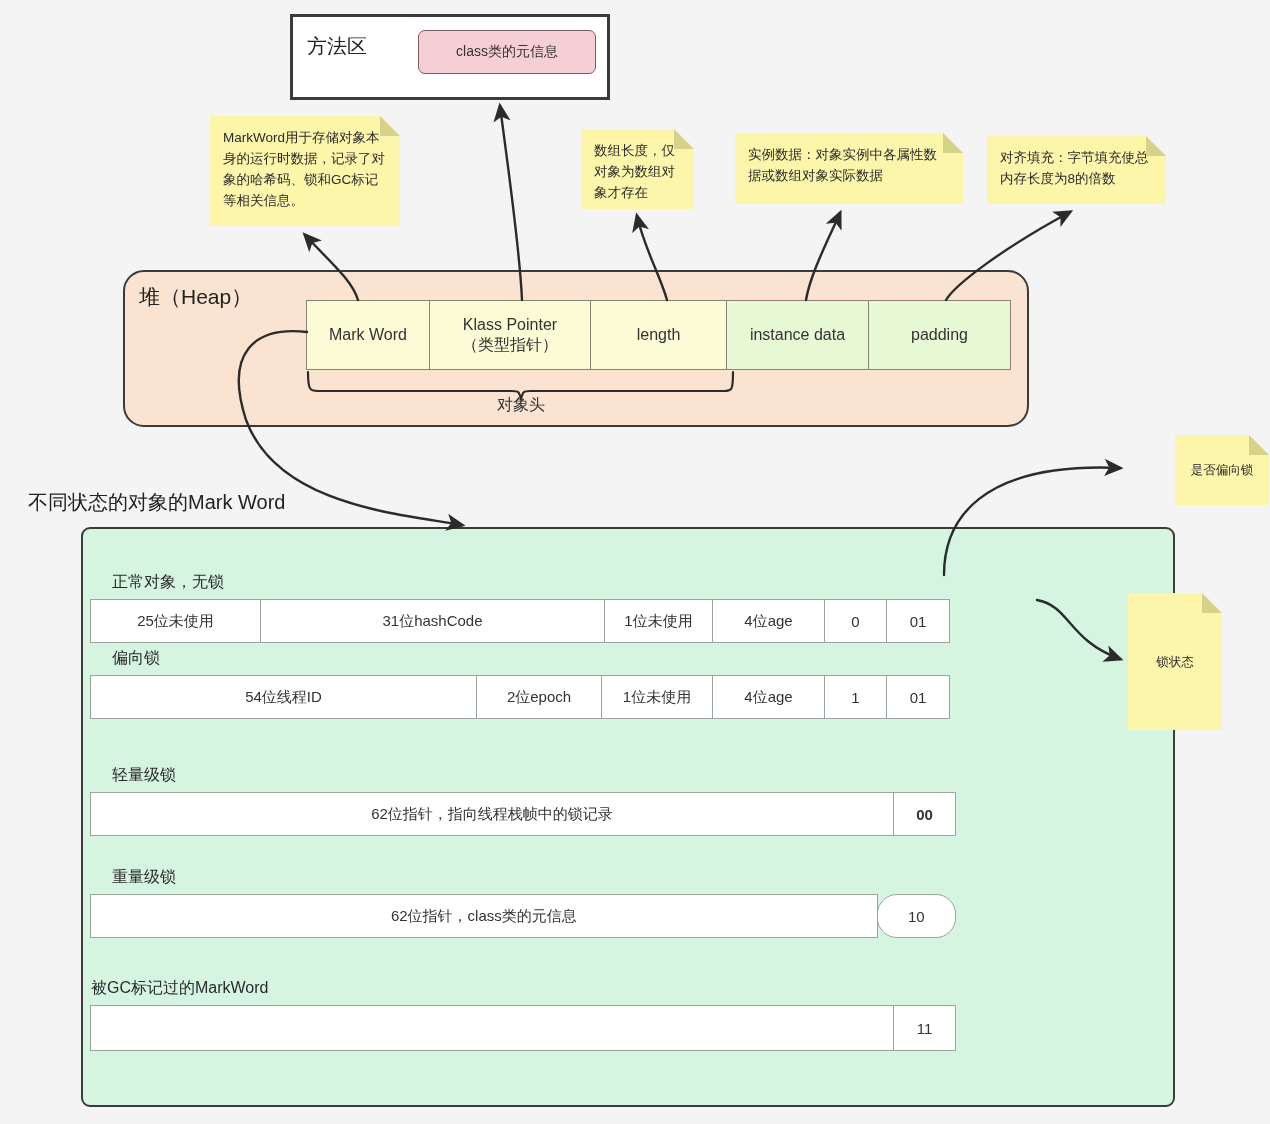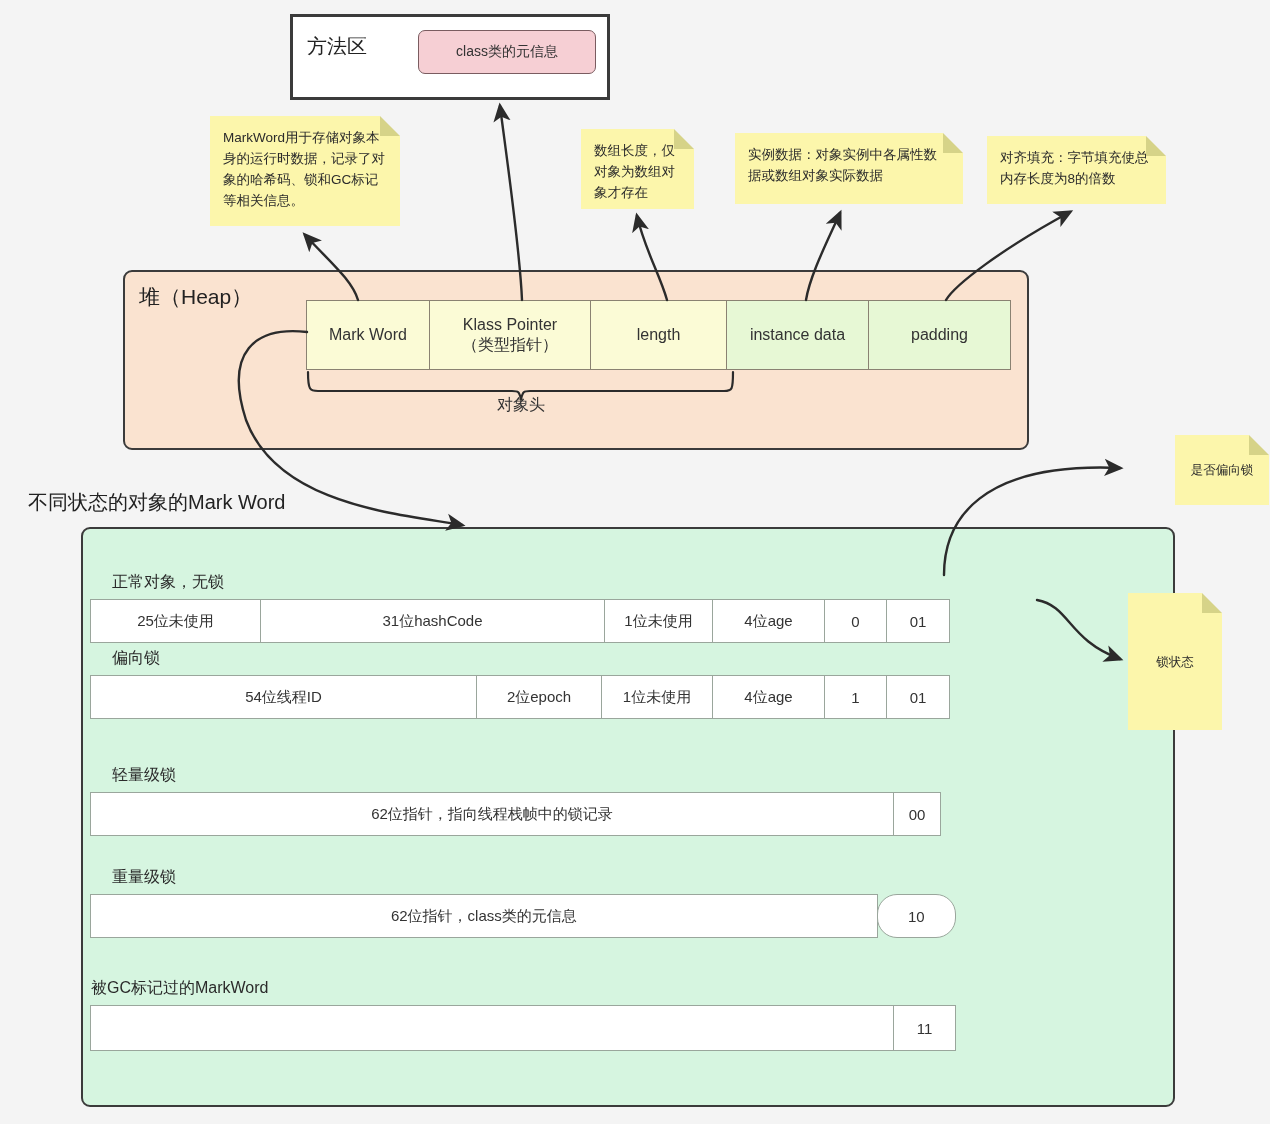--- a/index.html
+++ b/index.html
@@ -67,24 +67,24 @@
     border-style: solid;
     border-color: #f4f4f4 #f4f4f4 #d6d388 #d6d388;
     display: block; width: 0;
   }
   .note.ctr { display: flex; align-items: center; justify-content: center; text-align: center; }
 
   
   #heap {
     position: absolute;
     left: 123px; top: 270px;
-    width: 906px; height: 180px;
+    width: 906px; height: 157px;
     background: #fae3d0;
     border: 2.5px solid #3b3b3b;
-    border-radius: 9px;
+    border-radius: 21px;
     z-index: 2;
   }
   #heap .heap-title {
     position: absolute;
     left: 14px; top: 11px;
     font-size: 21px; color: #222;
   }
   #obj-layout {
     position: absolute;
     left: 307px; top: 300px;
@@ -210,21 +210,21 @@
       <div class="seg" style="width:113px;">4位age</div>
       <div class="seg" style="width:64px;">1</div>
       <div class="seg" style="width:64px;">01</div>
     </div>
   </div>
 
   <div class="mw-group" style="top:765px; z-index:4;">
     <div class="mw-label">轻量级锁</div>
     <div class="mw-row">
       <div class="seg" style="width:805px;">62位指针，指向线程栈帧中的锁记录</div>
-      <div class="seg" style="width:48px;">00</div>
+      <div class="seg" style="width:63px;font-weight:bold;">00</div>
     </div>
   </div>
 
   <div class="mw-group" style="top:867px; z-index:4;">
     <div class="mw-label">重量级锁</div>
     <div class="mw-row">
       <div class="seg" style="width:805px;">62位指针，class类的元信息</div>
       <div class="seg" style="width:81px;border-radius:20px;">10</div>
     </div>
   </div>

